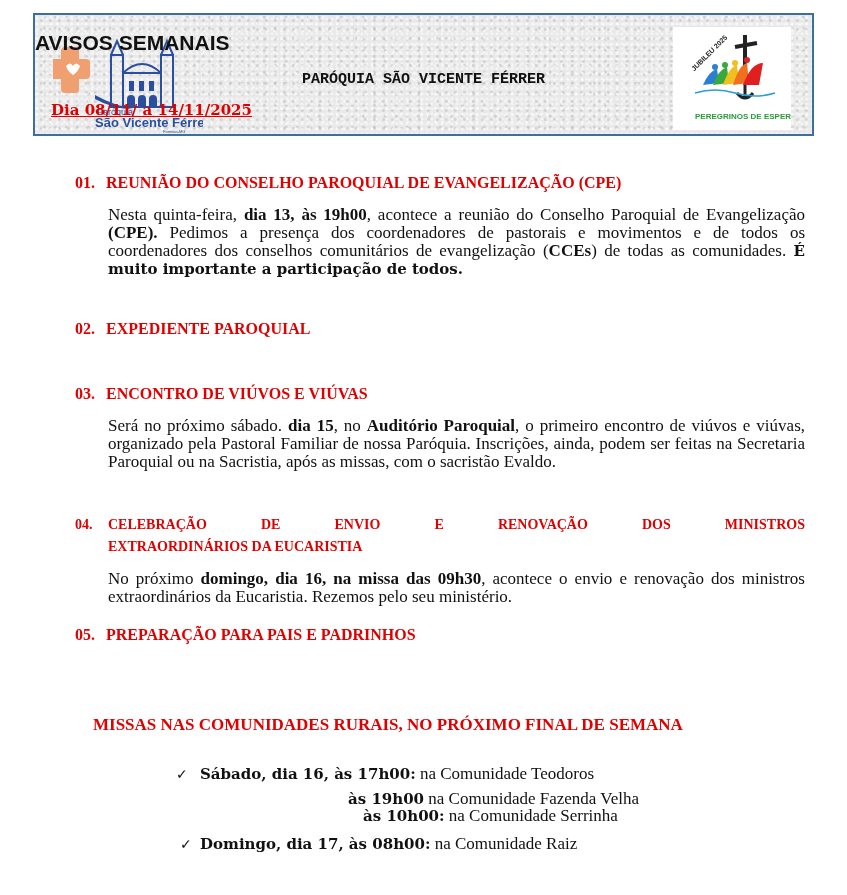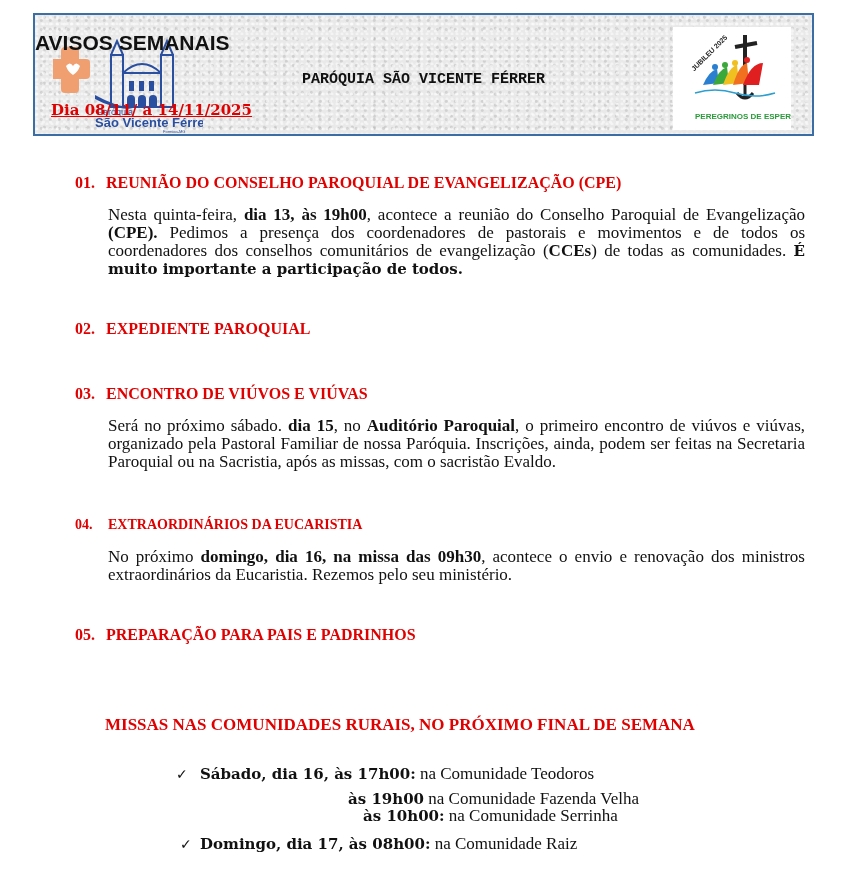--- a/index.html
+++ b/index.html
@@ -44,21 +44,21 @@
     }
     .item .num { display: inline-block; width: 33px; }
     .item .body {
       margin-left: 33px; font-size: 17px; line-height: 18px; text-align: justify; margin-top: 12px;
     }
     .b { font-weight: bold; }
     .bb { font-family: "DejaVu Serif", serif; font-weight: bold; font-size: 15px; }
     .just-head { display: flex; justify-content: space-between; width: 697px; margin-left: 33px; }
     .missas-title {
       position: absolute; left: 93px; top: 715px; color: #e00000; font-weight: bold; font-size: 17px;
-      font-family: "Liberation Serif", serif; white-space: nowrap; margin-left: 12px;
+      font-family: "Liberation Serif", serif; white-space: nowrap;
     }
     .mass-line { position: absolute; font-size: 17px; white-space: nowrap; }
     .check { display: inline-block; width: 24px; font-family: "DejaVu Sans", sans-serif; font-size: 14px; }
   </style>
 </head>
 <body>
 
 <div class="header">
   <svg class="parish-logo" viewBox="0 0 150 100">
 
@@ -134,20 +134,29 @@
     <span class="num">03.</span><span>ENCONTRO DE VIÚVOS E VIÚVAS</span>
   </div>
   <div class="body">
     <span>Será no próximo sábado. </span><span class="b">dia 15</span><span>, no </span><span class="b">Auditório Paroquial</span><span>, o primeiro encontro de viúvos e viúvas, organizado pela Pastoral Familiar de nossa Paróquia. Inscrições, ainda, podem ser feitas na Secretaria Paroquial ou na Sacristia, após as missas, com o sacristão Evaldo.</span>
   </div>
 </div>
 
 <div class="item" style="top:514px;">
   <div style="position:relative; color:#e00000; font-weight:bold; font-size:14px; line-height:22px;">
     <span style="position:absolute; left:0; top:0;">04.</span>
+    <div class="just-head">
+      <span>CELEBRAÇÃO</span>
+      <span>DE</span>
+      <span>ENVIO</span>
+      <span>E</span>
+      <span>RENOVAÇÃO</span>
+      <span>DOS</span>
+      <span>MINISTROS</span>
+    </div>
     <div style="margin-left:33px;">EXTRAORDINÁRIOS DA EUCARISTIA</div>
   </div>
   <div class="body">
     <span>No próximo </span><span class="b">domingo, dia 16, na missa das 09h30</span><span>, acontece o envio e renovação dos ministros extraordinários da Eucaristia. Rezemos pelo seu ministério.</span>
   </div>
 </div>
 
 <div class="item" style="top:624px;">
   <div class="head">
     <span class="num">05.</span><span>PREPARAÇÃO PARA PAIS E PADRINHOS</span>

